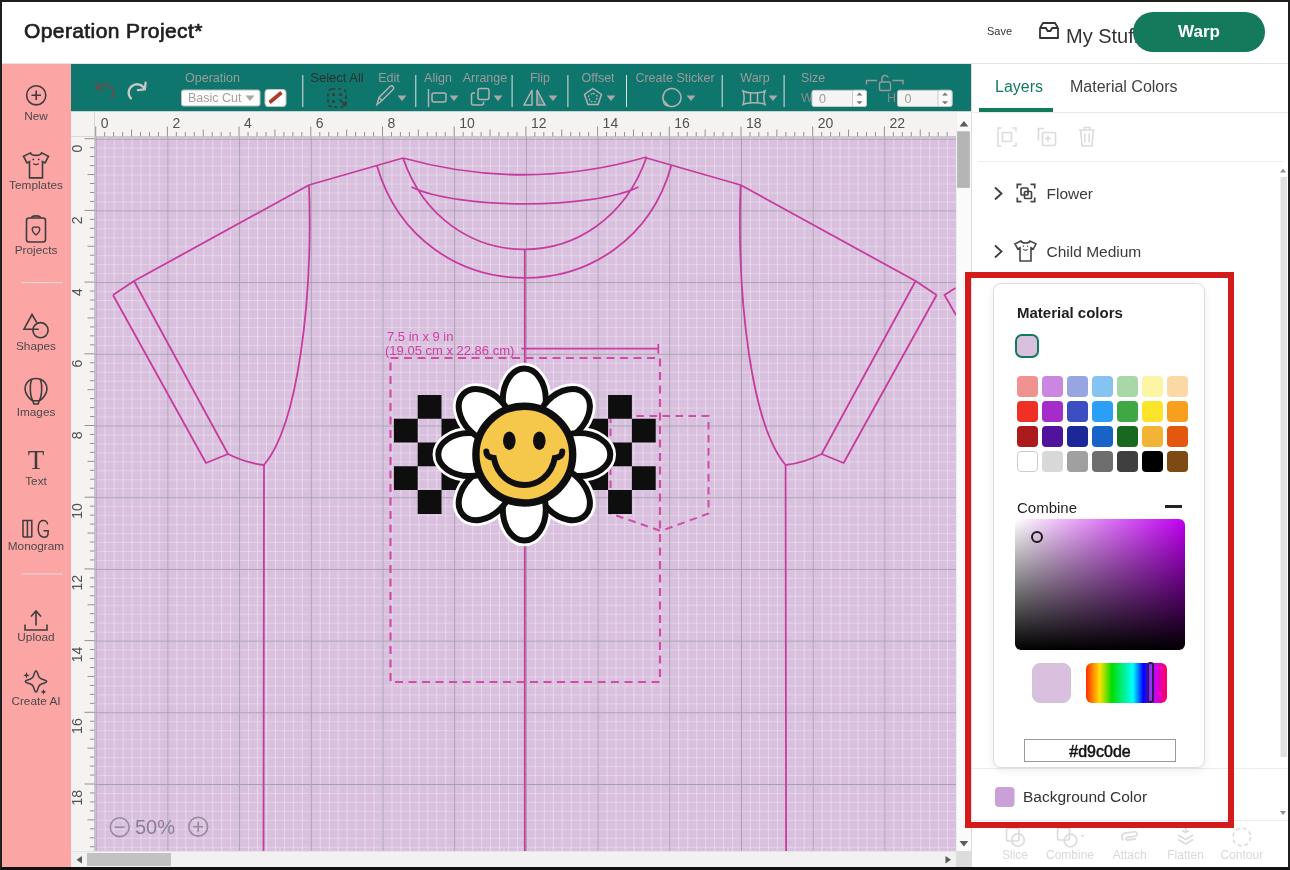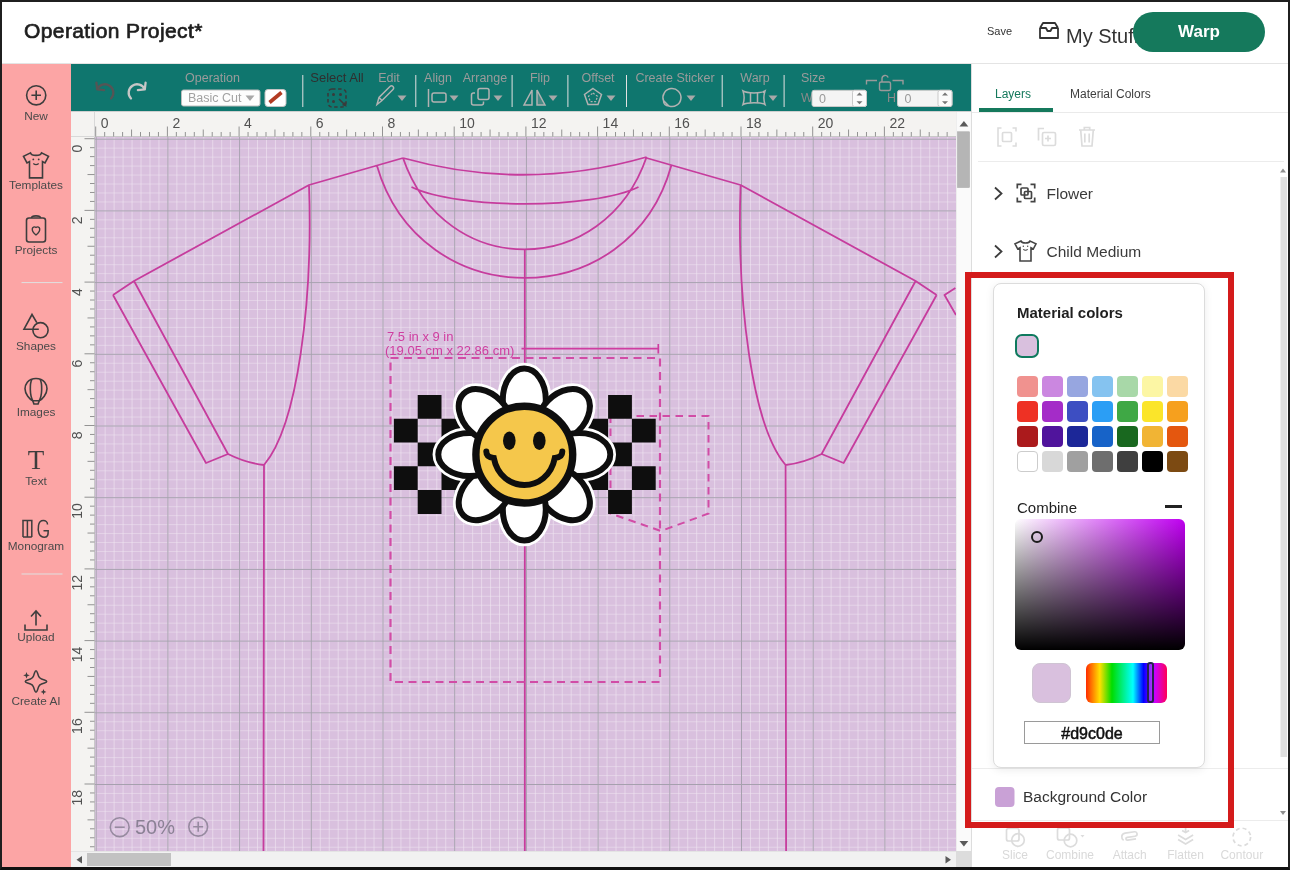--- a/index.html
+++ b/index.html
@@ -15,29 +15,29 @@
 #makebtn { position:absolute; left:1133px; top:12px; width:132px; height:40px; background:#15795c; border-radius:20px; color:#fff; font-size:17px; font-weight:700; text-align:center; line-height:40px; }
 
 #sidebar { position:absolute; left:0; top:64px; width:79px; height:806px; background:#fca5a5; border-right:1px solid #e3e3e3; }
 
 #toolbar { position:absolute; left:71px; top:64px; width:900px; height:48px; background:#0f766e; border-bottom:1px solid #cfcfcf; }
 
 #canvaswrap { position:absolute; left:71px; top:112px; width:900px; height:758px; background:#f4f3f1; }
 #corner { position:absolute; left:0px; top:0px; width:24px; height:25px; background:#f4f3f1; border-right:1px solid #d8d8d8; border-bottom:1px solid #d8d8d8; }
 
 #rpanel { position:absolute; left:971px; top:64px; width:317px; height:806px; background:#fff; border-left:1px solid #ddd; }
-.tab { position:absolute; top:23px; font-size:12px; }
+.tab { position:absolute; top:14px; font-size:16px; }
 #rowdiv1 { position:absolute; left:0; top:48px; width:317px; border-top:1px solid #eaeaea; }
 #rowdiv2 { position:absolute; left:6px; top:97px; width:306px; border-top:1px solid #ececec; }
 #rowdiv3 { position:absolute; left:0; top:704px; width:317px; border-top:1px solid #ececec; }
 #rowdiv4 { position:absolute; left:0; top:756px; width:317px; border-top:1px solid #ececec; }
 
 #card { position:absolute; left:21px; top:219px; width:212px; height:485px; background:#fff; border:1px solid #dcdcdc; border-radius:8px; box-shadow:0 2px 8px rgba(0,0,0,0.08); }
 .sw { position:absolute; width:20.7px; height:20.7px; border-radius:4px; }
-#hexbox { position:absolute; left:30px; top:437px; width:136px; height:23px; border:1px solid #9a9a9a; text-align:center; font-size:16px; font-weight:400; -webkit-text-stroke:0.5px #101010; color:#101010; line-height:23px; }
+#hexbox { position:absolute; left:30px; top:455px; width:152px; height:23px; border:1px solid #9a9a9a; text-align:center; font-size:16px; font-weight:400; -webkit-text-stroke:0.5px #101010; color:#101010; line-height:23px; }
 
 #redbox { position:absolute; left:964.5px; top:271.5px; width:269px; height:556px; border:6px solid #d41b1b; z-index:50; }
 </style>
 </head>
 <body>
 <div id="header">
   <div id="title">Operation Project*</div>
   <div id="save">Save</div>
   <svg class="abs" style="left:1038px;top:21px" width="22" height="19" viewBox="0 0 22 19">
     <path d="M2 7 L2 17 L20 17 L20 7 M2 7 L5 2 L17 2 L20 7 M2 7 L8 7 L9.5 10 L12.5 10 L14 7 L20 7" fill="none" stroke="#333" stroke-width="1.8" stroke-linejoin="round"></path>

